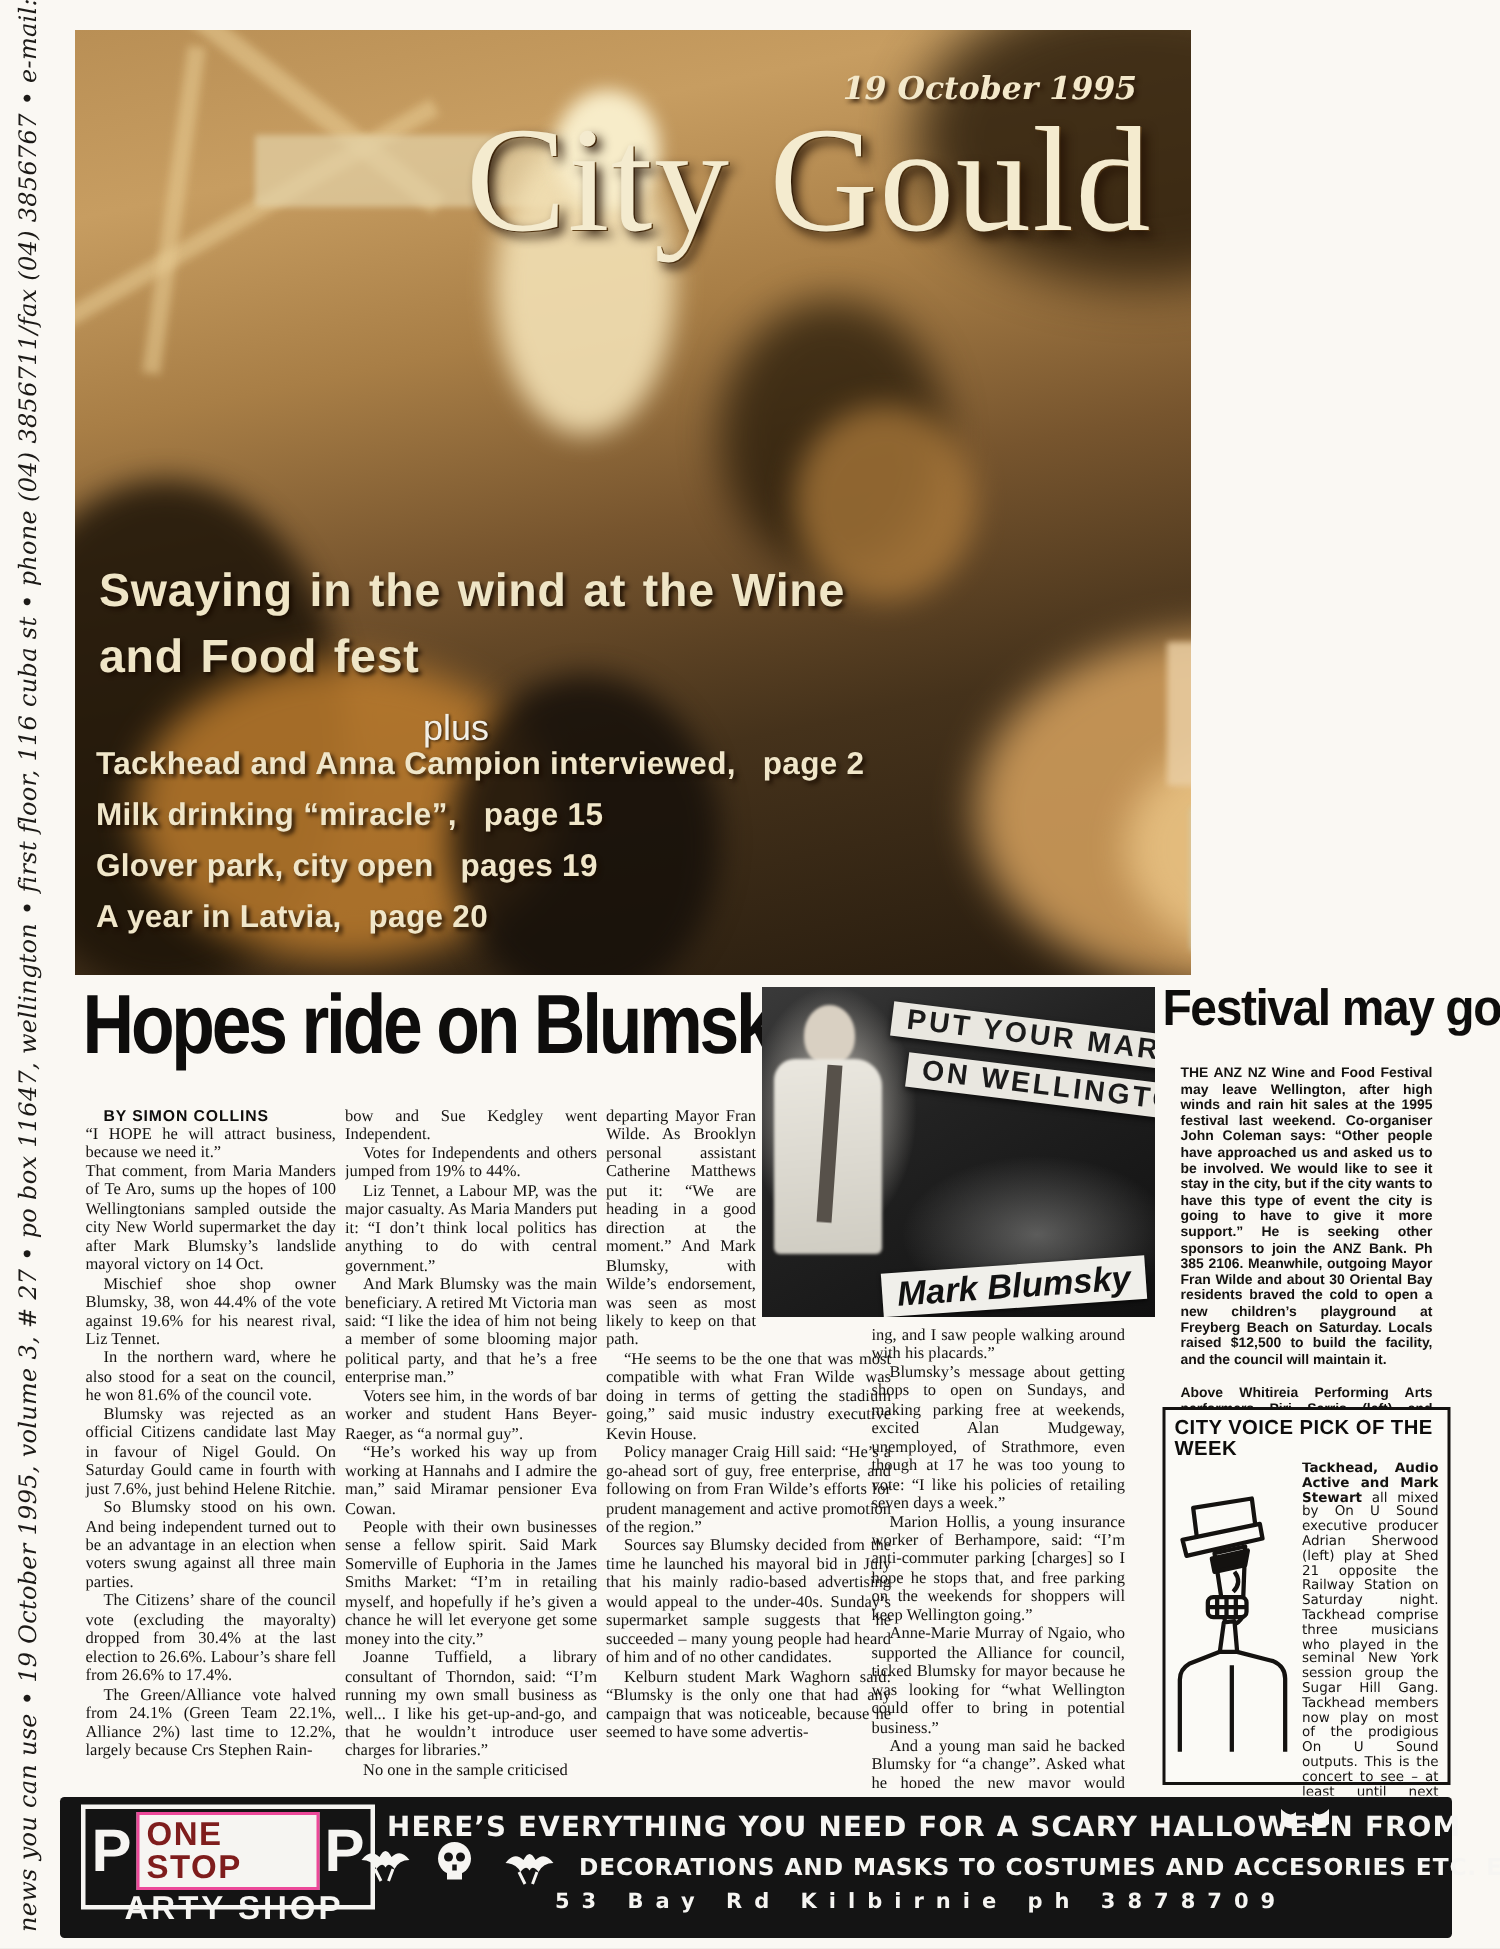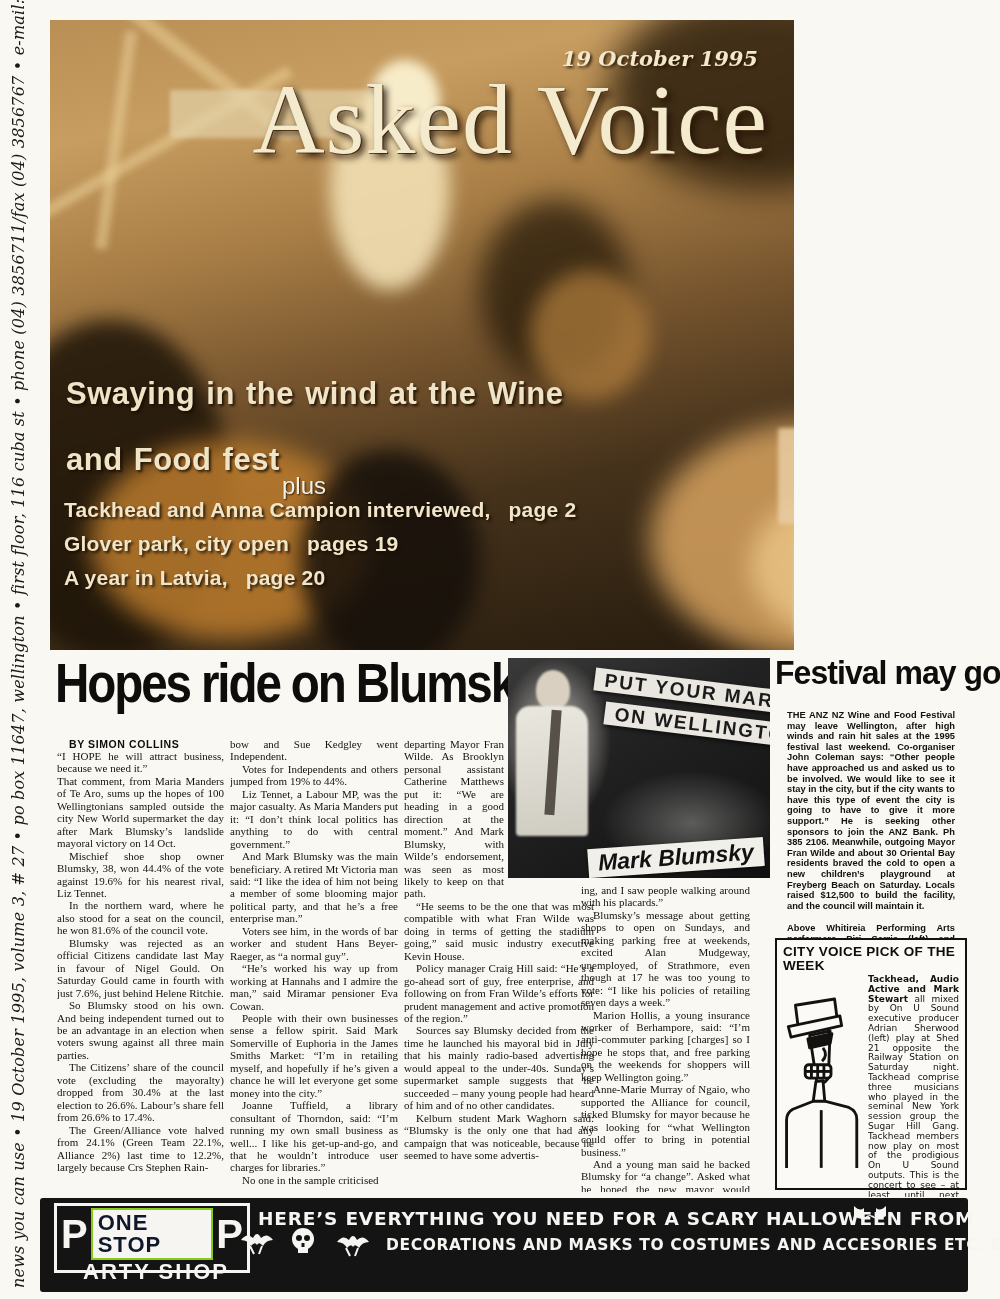--- a/index.html
+++ b/index.html
@@ -84,21 +84,21 @@
              text-align:justify;color:#141210;}
   .pick-lead{font-weight:bold;}
 
   
   .ad{position:absolute;left:40px;top:1198px;width:928px;height:94px;background:#141414;border-radius:3px;
       color:#f6f5f2;}
   .ad-logo{position:absolute;left:14px;top:5px;width:182px;height:62px;border:3px solid #f6f5f2;
            padding:2px 4px 0 4px;}
   .ad-logo-row1{display:flex;align-items:center;gap:3px;}
   .bigP{font:bold 40px/0.9 "Liberation Sans",sans-serif;color:#f6f5f2;}
-  .onestop{background:#f6f5f2;color:#0f172a;border:2px solid #84cc16;font:bold 22px/1 "Liberation Sans",sans-serif;
+  .onestop{background:#f6f5f2;color:#7f1d1d;border:2px solid #ec4899;font:bold 22px/1 "Liberation Sans",sans-serif;
            padding:2px 5px;letter-spacing:1px;}
   .ad-logo-row2{font:bold 22px/1 "Liberation Sans",sans-serif;letter-spacing:2px;margin:1px 0 0 22px;}
   .ad-line{position:absolute;font-family:"DejaVu Sans",sans-serif;font-weight:bold;white-space:nowrap;}
   .ad-line1{left:218px;top:10px;font-size:18.5px;letter-spacing:.8px;}
   .ad-line2{left:346px;top:38px;font-size:15.5px;letter-spacing:.6px;}
   .ad-line3{left:330px;top:62px;font-size:14px;letter-spacing:8px;}
   .ad-icon{position:absolute;}
 </style>
 </head>
 <body>
@@ -121,27 +121,28 @@
       <div class="blob" style="left:40px;top:420px;width:280px;height:200px;background:#c4812f;filter:blur(12px);opacity:.8;"></div>
       <div class="blob" style="left:250px;top:430px;width:180px;height:220px;background:#16100a;filter:blur(10px);opacity:.85;"></div>
       <div class="blob" style="left:600px;top:400px;width:340px;height:240px;background:#d8a35f;filter:blur(14px);opacity:.85;"></div>
       <div class="blob" style="left:700px;top:470px;width:200px;height:150px;background:#ecc687;filter:blur(12px);opacity:.8;"></div>
       <div class="blob" style="left:480px;top:250px;width:120px;height:130px;background:#b4803e;filter:blur(10px);opacity:.7;"></div>
       <div class="poster" style="left:728px;top:408px;width:190px;height:96px;background:#e9cda2;"></div>
       <div class="poster" style="left:744px;top:518px;width:168px;height:96px;background:#ccd2ba;"></div>
     </div>
 
     <div class="hero-date">19 October 1995</div>
-    <div class="masthead">Asked Voice</div>
+    <div class="masthead">City Gould</div>
 
     <div class="hero-head" style="top:358px;">Swaying in the wind at the Wine</div>
-    <div class="hero-head" style="top:424px;">and Food fest</div>
+    <div class="hero-head" style="top:402px;">and Food fest</div>
     <div class="hero-plus">plus</div>
     <div class="teasers">
         <p><span>Tackhead and Anna Campion interviewed,</span><span class="teaser-page">page 2</span></p>
+        <p><span>Milk drinking “miracle”,</span><span class="teaser-page">page 15</span></p>
         <p><span>Glover park, city open</span><span class="teaser-page">pages 19</span></p>
         <p><span>A year in Latvia,</span><span class="teaser-page">page 20</span></p>
       </div>
   </div>
 
   <h1 class="lead-head">Hopes ride on Blumsky</h1>
 
   <div class="col col1">
     <p class="byline">BY SIMON COLLINS</p>
     <span><p>“I HOPE he will attract business, because we need it.”</p><p>That comment, from Maria Manders of Te Aro, sums up the hopes of 100 Wellingtonians sampled outside the city New World supermarket the day after Mark Blumsky’s landslide mayoral victory on 14 Oct.</p><p>Mischief shoe shop owner Blumsky, 38, won 44.4% of the vote against 19.6% for his nearest rival, Liz Tennet.</p><p>In the northern ward, where he also stood for a seat on the council, he won 81.6% of the council vote.</p><p>Blumsky was rejected as an official Citizens candidate last May in favour of Nigel Gould. On Saturday Gould came in fourth with just 7.6%, just behind Helene Ritchie.</p><p>So Blumsky stood on his own. And being independent turned out to be an advantage in an election when voters swung against all three main parties.</p><p>The Citizens’ share of the council vote (excluding the mayoralty) dropped from 30.4% at the last election to 26.6%. Labour’s share fell from 26.6% to 17.4%.</p><p>The Green/Alliance vote halved from 24.1% (Green Team 22.1%, Alliance 2%) last time to 12.2%, largely because Crs Stephen Rain-</p></span>
@@ -205,20 +206,21 @@
     <div class="ad-logo">
       <div class="ad-logo-row1">
         <span class="bigP">P</span>
         <span class="onestop">ONE STOP</span>
         <span class="bigP">P</span>
       </div>
       <div class="ad-logo-row2">ARTY SHOP</div>
     </div>
     <div class="ad-line ad-line1">HERE’S EVERYTHING YOU NEED FOR A SCARY HALLOWEEN FROM</div>
     <div class="ad-line ad-line2">DECORATIONS AND MASKS TO COSTUMES AND ACCESORIES ETC. ETC.</div>
+    <div class="ad-line ad-line3">53 Bay Rd Kilbirnie ph 3878709</div>
     <svg class="ad-icon" style="left:200px;top:32px;" width="34" height="26" viewBox="0 0 34 26">
       <path d="M1 10 Q7 2 13 8 Q15 4 17 4 Q19 4 21 8 Q27 2 33 10 Q26 10 23 16 Q19 11 17 15 Q15 11 11 16 Q8 10 1 10 Z" fill="#f6f5f2"></path>
       <path d="M10 16 L14 24 M22 16 L19 24" stroke="#f6f5f2" stroke-width="2"></path>
     </svg>
     <svg class="ad-icon" style="left:248px;top:28px;" width="30" height="30" viewBox="0 0 30 30">
       <circle cx="15" cy="13" r="11" fill="#f6f5f2"></circle>
       <rect x="10" y="21" width="10" height="6" fill="#f6f5f2"></rect>
       <circle cx="11" cy="12" r="3" fill="#141414"></circle>
       <circle cx="19" cy="12" r="3" fill="#141414"></circle>
       <rect x="13.5" y="17" width="3" height="4" fill="#141414"></rect>

